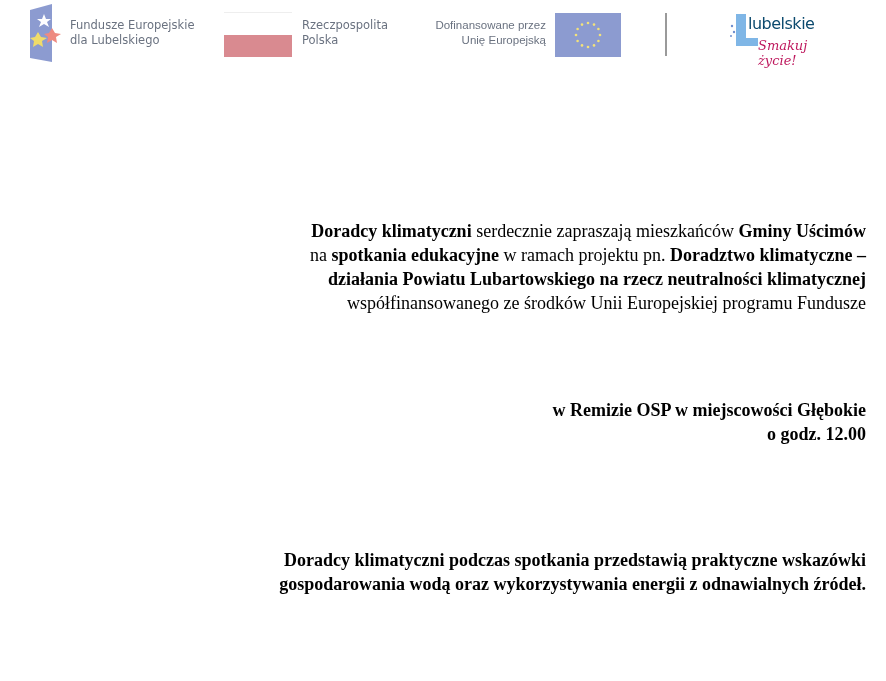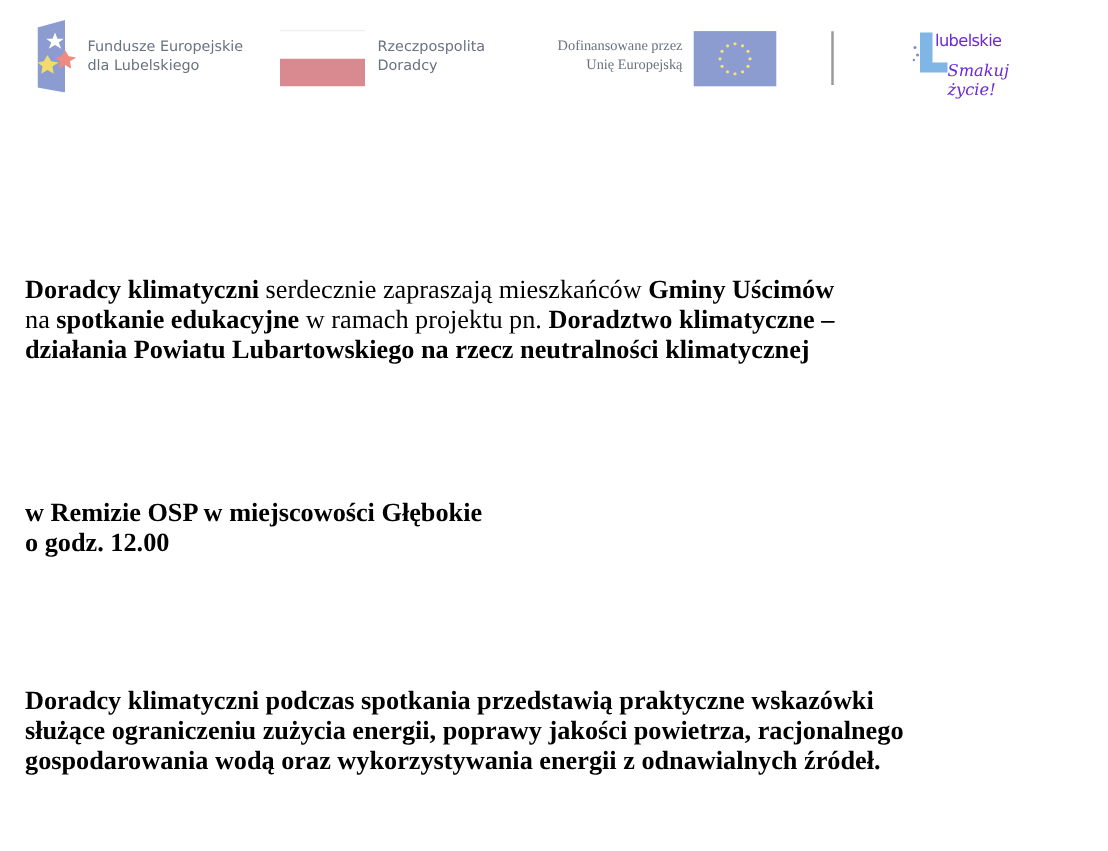--- a/index.html
+++ b/index.html
@@ -1,32 +1,32 @@
 <!DOCTYPE html>
 <html><head>
 <meta charset="utf-8">
 <style>
   html, body { margin: 0; padding: 0; background: #ffffff; }
   body { width: 886px; height: 681px; position: relative; overflow: hidden; font-family: "Liberation Serif", serif; color: #000; }
-  .logo-bar { position: absolute; top: 12px; left: 0; width: 734px; height: 70px; }
+  .logo-bar { position: absolute; top: 0; left: 0; width: 734px; height: 70px; }
   .fe-logo { position: absolute; left: 30px; top: 4px; width: 34px; height: 58px; }
   .fe-text { position: absolute; left: 70px; top: 18px; font-family: "DejaVu Sans", sans-serif; font-size: 11.5px; line-height: 15px; color: #6a7280; }
   .rp-flag { position: absolute; left: 224px; top: 12px; width: 68px; height: 45px; }
   .rp-flag .white { height: 22px; background: #fff; border-top: 1px solid #eee; }
   .rp-flag .red { height: 22px; background: #d98a90; }
   .rp-text { position: absolute; left: 302px; top: 18px; font-family: "DejaVu Sans", sans-serif; font-size: 11.5px; line-height: 15px; color: #6a7280; }
-  .eu-text { position: absolute; left: 418px; top: 18px; width: 128px; text-align: right; font-family: Liberation Serif, serif; font-size: 11.5px; line-height: 15px; color: #6a7280; }
+  .eu-text { position: absolute; left: 418px; top: 18px; width: 128px; text-align: right; font-family: Liberation Sans, sans-serif; font-size: 11.5px; line-height: 15px; color: #6a7280; }
   .eu-flag { position: absolute; left: 555px; top: 13px; width: 66px; height: 44px; background: #8c9bd0; }
   .divider { position: absolute; left: 665px; top: 13px; width: 2px; height: 43px; background: #9a9a9a; }
   .lub-logo { position: absolute; left: 708px; top: 10px; width: 130px; height: 50px; }
   .lub-L { position: absolute; left: 22px; top: 2px; width: 30px; height: 36px; }
-  .lub-name { position: absolute; left: 40px; top: 4px; font-family: "DejaVu Sans", sans-serif; font-size: 13px; color: #6d28d9; letter-spacing: -0.5px; }
-  .lub-slogan { position: absolute; left: 50px; top: 28px; font-family: "DejaVu Serif", serif; font-style: italic; font-size: 13px; color: #6d28d9; }
+  .lub-name { position: absolute; left: 40px; top: 4px; font-family: "DejaVu Sans", sans-serif; font-size: 16px; color: #0c4a6e; letter-spacing: -0.5px; }
+  .lub-slogan { position: absolute; left: 50px; top: 28px; font-family: "DejaVu Serif", serif; font-style: italic; font-size: 13px; color: #be185d; }
 
-  .main { position: absolute; left: 20px; width: 846px; text-align: left; font-size: 21px; line-height: 24px; }
+  .main { position: absolute; left: 20px; width: 846px; text-align: right; font-size: 18px; line-height: 24px; }
   .p1 { top: 219px; }
   .p2 { top: 398px; font-weight: bold; }
   .p3 { top: 548px; font-weight: bold; }
   b { font-weight: bold; }
 </style>
 </head>
 <body>
 
 <div class="logo-bar">
   <svg class="fe-logo" viewBox="0 0 34 58">
@@ -39,21 +39,21 @@
     <div>Fundusze Europejskie</div>
     <div>dla Lubelskiego</div>
   </div>
 
   <div class="rp-flag">
     <div class="white"></div>
       <div class="red"></div>
   </div>
   <div class="rp-text">
     <div>Rzeczpospolita</div>
-    <div>Doradcy</div>
+    <div>Polska</div>
   </div>
 
   <div class="eu-text">
     <div>Dofinansowane przez</div>
     <div>Unię Europejską</div>
   </div>
   <svg class="eu-flag" viewBox="0 0 66 44">
     <rect width="66" height="44" fill="#8c9bd0"></rect>
     <g fill="#f3e27a">
       <circle cx="33" cy="10" r="1.3"></circle>
@@ -80,26 +80,26 @@
         <circle cx="4" cy="20" r="1.2" fill="#6f8fce"></circle>
       <circle cx="1" cy="24" r="1" fill="#6f8fce"></circle>
     </svg>
     <div class="lub-name">lubelskie</div>
     <div class="lub-slogan">Smakuj życie!</div>
   </div>
 </div>
 
 <div class="main p1">
   <div><b>Doradcy klimatyczni</b><span> serdecznie zapraszają mieszkańców </span><b>Gminy Uścimów</b></div>
-  <div><span>na </span><b>spotkanie edukacyjne</b><span> w ramach projektu pn. </span><b>Doradztwo klimatyczne –</b></div>
+  <div><span>na </span><b>spotkania edukacyjne</b><span> w ramach projektu pn. </span><b>Doradztwo klimatyczne –</b></div>
   <div><b>działania Powiatu Lubartowskiego na rzecz neutralności klimatycznej</b></div>
+  <div>współfinansowanego ze środków Unii Europejskiej programu Fundusze</div>
 </div>
 
 <div class="main p2">
   <div>w Remizie OSP w miejscowości Głębokie</div>
   <div>o godz. 12.00</div>
 </div>
 
 <div class="main p3">
   <div>Doradcy klimatyczni podczas spotkania przedstawią praktyczne wskazówki</div>
-  <div>służące ograniczeniu zużycia energii, poprawy jakości powietrza, racjonalnego</div>
   <div>gospodarowania wodą oraz wykorzystywania energii z odnawialnych źródeł.</div>
 </div>
 
 </body></html>

